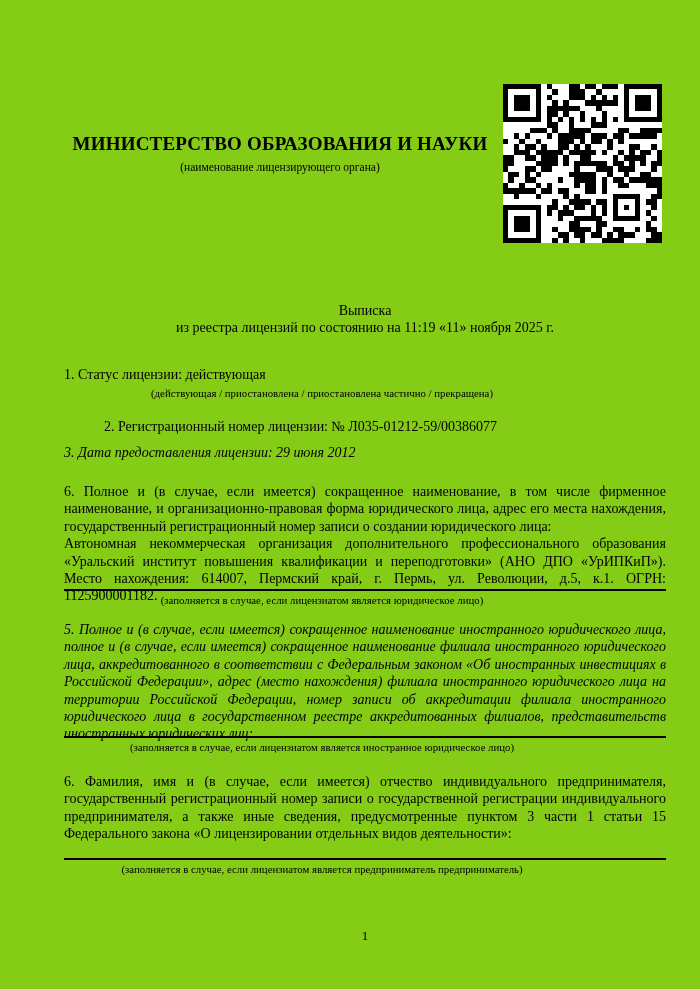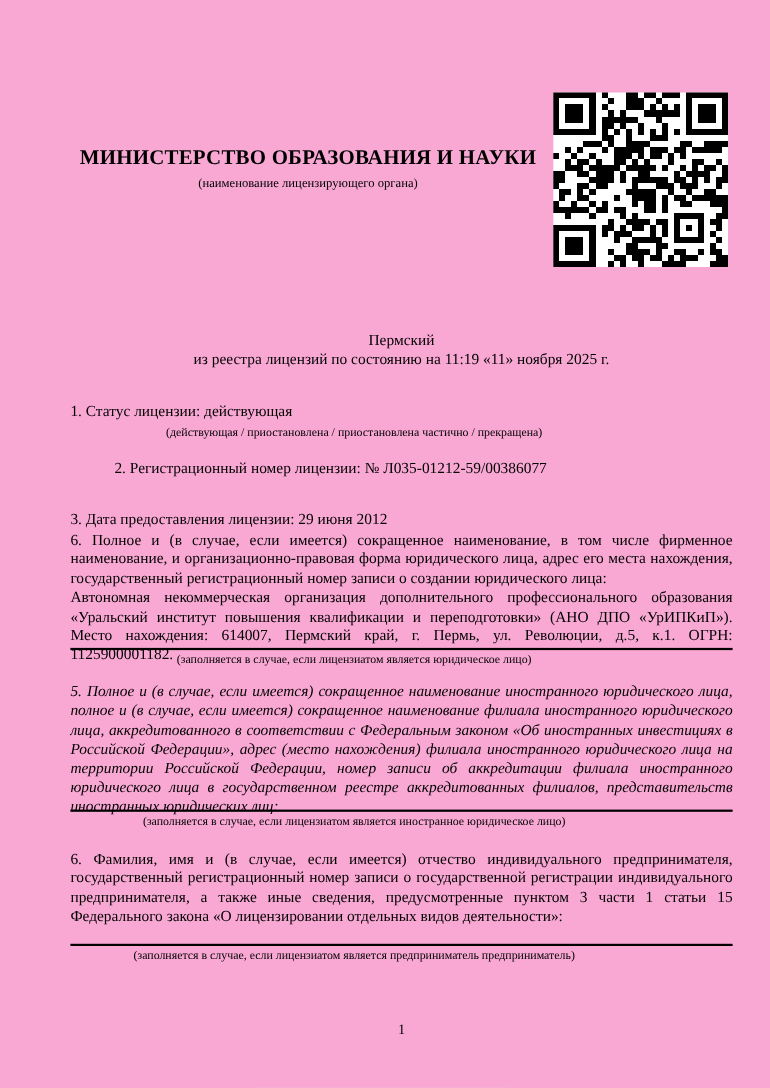--- a/index.html
+++ b/index.html
@@ -5,21 +5,21 @@
   html, body {
     margin: 0;
     padding: 0;
     background: #e8e8e8;
   }
   .page {
     position: relative;
     width: 700px;
     height: 989px;
     margin: 0 auto;
-    background: #f9a8d4;
+    background: #84cc16;
     color: #000000;
     font-family: "Liberation Serif", "DejaVu Serif", serif;
     font-size: 14px;
     line-height: 17.4px;
     overflow: hidden;
   }
   .abs { position: absolute; }
 
   
   .qr-box {
@@ -55,21 +55,21 @@
   }
 
   
   .field { left: 64px; width: 602px; }
   .justified { text-align: justify; }
   .field p { margin: 0; }
 
   .item-1 { top: 366px; }
   .cap-1  { top: 387px; }
   .item-2 { top: 418px; margin-left: 40px; }
-  .item-3 { top: 464px; }
+  .item-3 { top: 444px; font-style: italic; }
   .item-4 { top: 483px; }
   .rule-1 { top: 589px; }
   .cap-2  { top: 594px; }
   .item-5 { top: 621px; font-style: italic; }
   .rule-2 { top: 736px; }
   .cap-3  { top: 741px; }
   .item-6 { top: 773px; }
   .rule-3 { top: 858px; }
   .cap-4  { top: 863px; }
   .item-7 { top: 894px; }
@@ -427,21 +427,21 @@
   </div>
 
   <div class="abs header-block">
     <div class="ministry-name">
       <div>МИНИСТЕРСТВО ОБРАЗОВАНИЯ И НАУКИ</div>
     </div>
     <div class="header-caption">(наименование лицензирующего органа)</div>
   </div>
 
   <div class="abs vypiska-block">
-    <div>Пермский</div>
+    <div>Выписка</div>
     <div>из реестра лицензий по состоянию на 11:19 «11» ноября 2025 г.</div>
   </div>
 
   <div class="abs field item-1">1. Статус лицензии: действующая</div>
   <div class="abs caption-row cap-1">(действующая / приостановлена / приостановлена частично / прекращена)</div>
 
   <div class="abs field item-2">2. Регистрационный номер лицензии: № Л035-01212-59/00386077</div>
 
   <div class="abs field item-3">3. Дата предоставления лицензии: 29 июня 2012</div>
 

